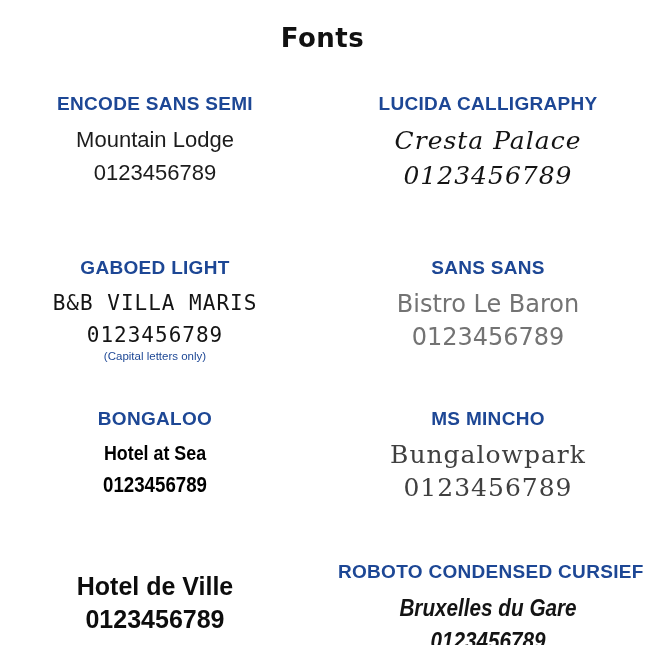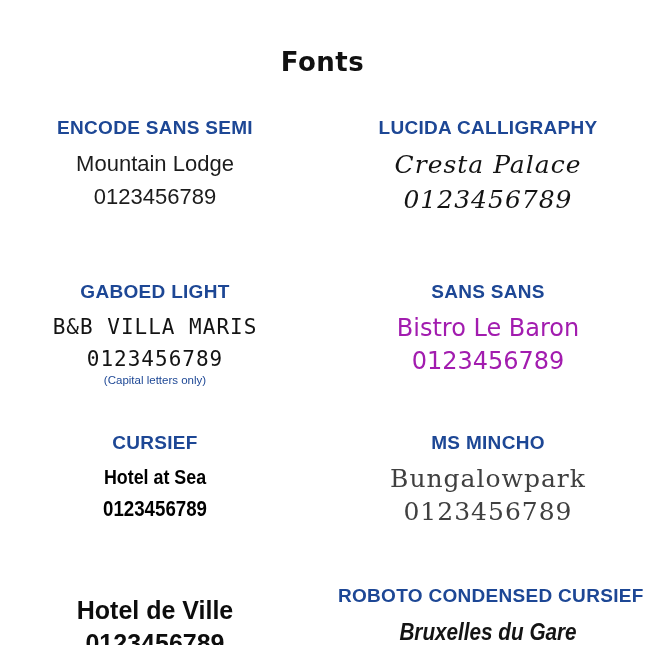--- a/index.html
+++ b/index.html
@@ -10,21 +10,21 @@
     height: 645px;
     overflow: hidden;
   }
   .page {
     position: relative;
     width: 645px;
     height: 645px;
     background: #ffffff;
   }
   .title {
-    margin-top: 48px;
+    margin-top: 24px;
     text-align: center;
     font-family: "DejaVu Sans", sans-serif;
     font-weight: 700;
     font-size: 26px;
     line-height: 28px;
     color: #111111;
     letter-spacing: 0.5px;
   }
   .grid {
     display: grid;
@@ -66,21 +66,21 @@
     font-style: italic;
     font-size: 25px; line-height: 30px; letter-spacing: 1px; color: #141414;
   }
   .f-gaboed {
     font-family: "DejaVu Sans Mono", monospace;
     font-size: 21px; line-height: 26px; letter-spacing: 1px; color: #141414;
   }
   .f-gaboed.digits { margin-top: 6px; }
   .f-comic {
     font-family: "DejaVu Sans", sans-serif;
-    font-size: 24px; line-height: 28px; color: #a21caf;
+    font-size: 24px; line-height: 28px; color: #737373;
   }
   .f-bongaloo {
     font-family: "Liberation Sans", sans-serif;
     font-weight: 700;
     font-size: 21px; line-height: 24px; color: #000000;
     transform: scaleX(0.85);
   }
   .f-bongaloo.digits { margin-top: 7px; font-size: 22px; line-height: 26px; }
   .f-mincho {
     font-family: "DejaVu Serif", serif;
@@ -127,21 +127,21 @@
       <div class="note">(Capital letters only)</div>
     </div>
 
     <div class="cell">
       <div class="fname">SANS SANS</div>
       <div class="sample f-comic">Bistro Le Baron</div>
       <div class="digits f-comic">0123456789</div>
     </div>
 
     <div class="cell">
-      <div class="fname">CURSIEF</div>
+      <div class="fname">BONGALOO</div>
       <div class="sample f-bongaloo">Hotel at Sea</div>
       <div class="digits f-bongaloo">0123456789</div>
     </div>
 
     <div class="cell">
       <div class="fname">MS MINCHO</div>
       <div class="sample f-mincho">Bungalowpark</div>
       <div class="digits f-mincho">0123456789</div>
     </div>
 

